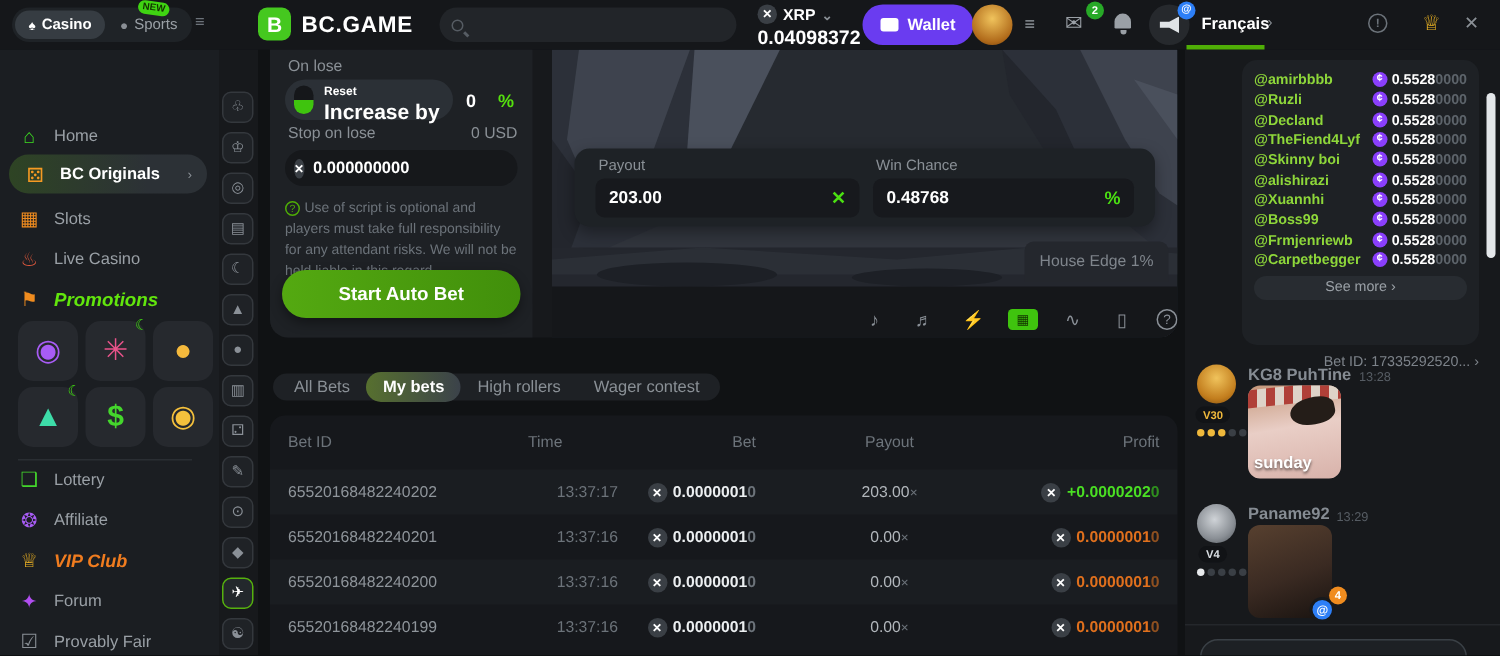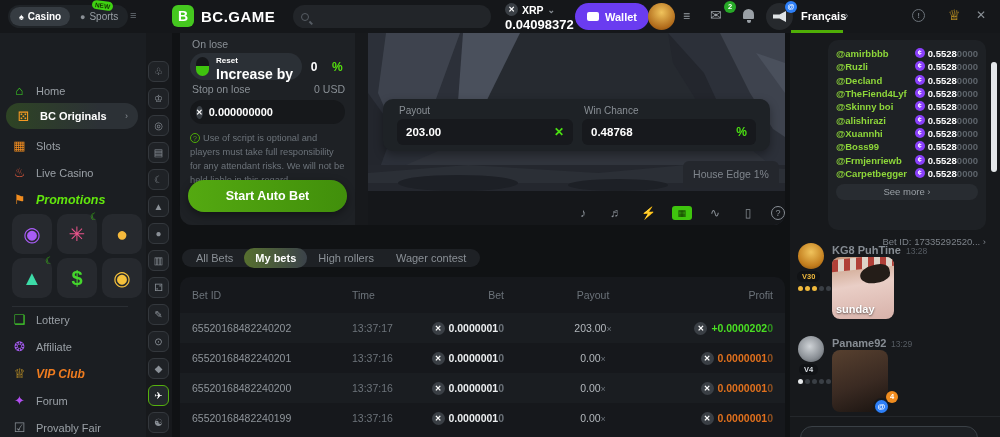--- a/index.html
+++ b/index.html
@@ -98,21 +98,21 @@
   .tabs { position:absolute; left:182px; top:249px; height:18px; display:inline-flex; align-items:center; background:#1e2125; border-radius:12px; padding:0 3px; }
   .tab { padding:0 11px; font-size:11px; color:#8a9096; line-height:24px; cursor:pointer; white-space:nowrap; }
   .tab.active { background:linear-gradient(90deg,#57702f,#3b424a); border-radius:11px; color:#fff; font-weight:bold; height:20px; line-height:20px; }
   .table-card { position:absolute; left:180px; top:277px; width:605px; height:160px; background:#16181c; border-radius:10px 10px 0 0; overflow:hidden; }
   .trow { display:grid; grid-template-columns:160px 60px 92px 178px 1fr; align-items:center; padding:0 12px; height:30px; }
   .thead { position:absolute; left:0; top:7px; width:100%; height:22px; font-size:10.5px; color:#6c737a; }
   .c-r { text-align:right; } .c-c { text-align:center; }
   .brow { position:absolute; left:0; width:100%; font-size:10.5px; cursor:pointer; }
   .brow:nth-child(odd of .brow) { background:#1a1d21; }
   .cell-id { color:#8f959b; }
-  .cell-time { color:#6c737a; }
+  .cell-time { color:#6c737a;text-align:right; }
   .cell-bet { display:flex; align-items:center; justify-content:flex-end; gap:4px; font-weight:bold; color:#eceff1; }
   .trail { color:#6c737a; font-weight:bold; }
   .cell-pay { color:#b2b7bc; }
   .x-small { color:#6c737a; font-size:9px; }
   .cell-profit { display:flex; align-items:center; justify-content:flex-end; gap:4px; font-weight:bold; }
   .win { color:#4adf23; } .win .trail { color:#2f8f1e; }
   .lose { color:#e0701d; } .lose .trail { color:#8f5020; }
 
   
   .chat { position:absolute; left:790px; top:33px; width:210px; height:404px; background:#17191c; }

